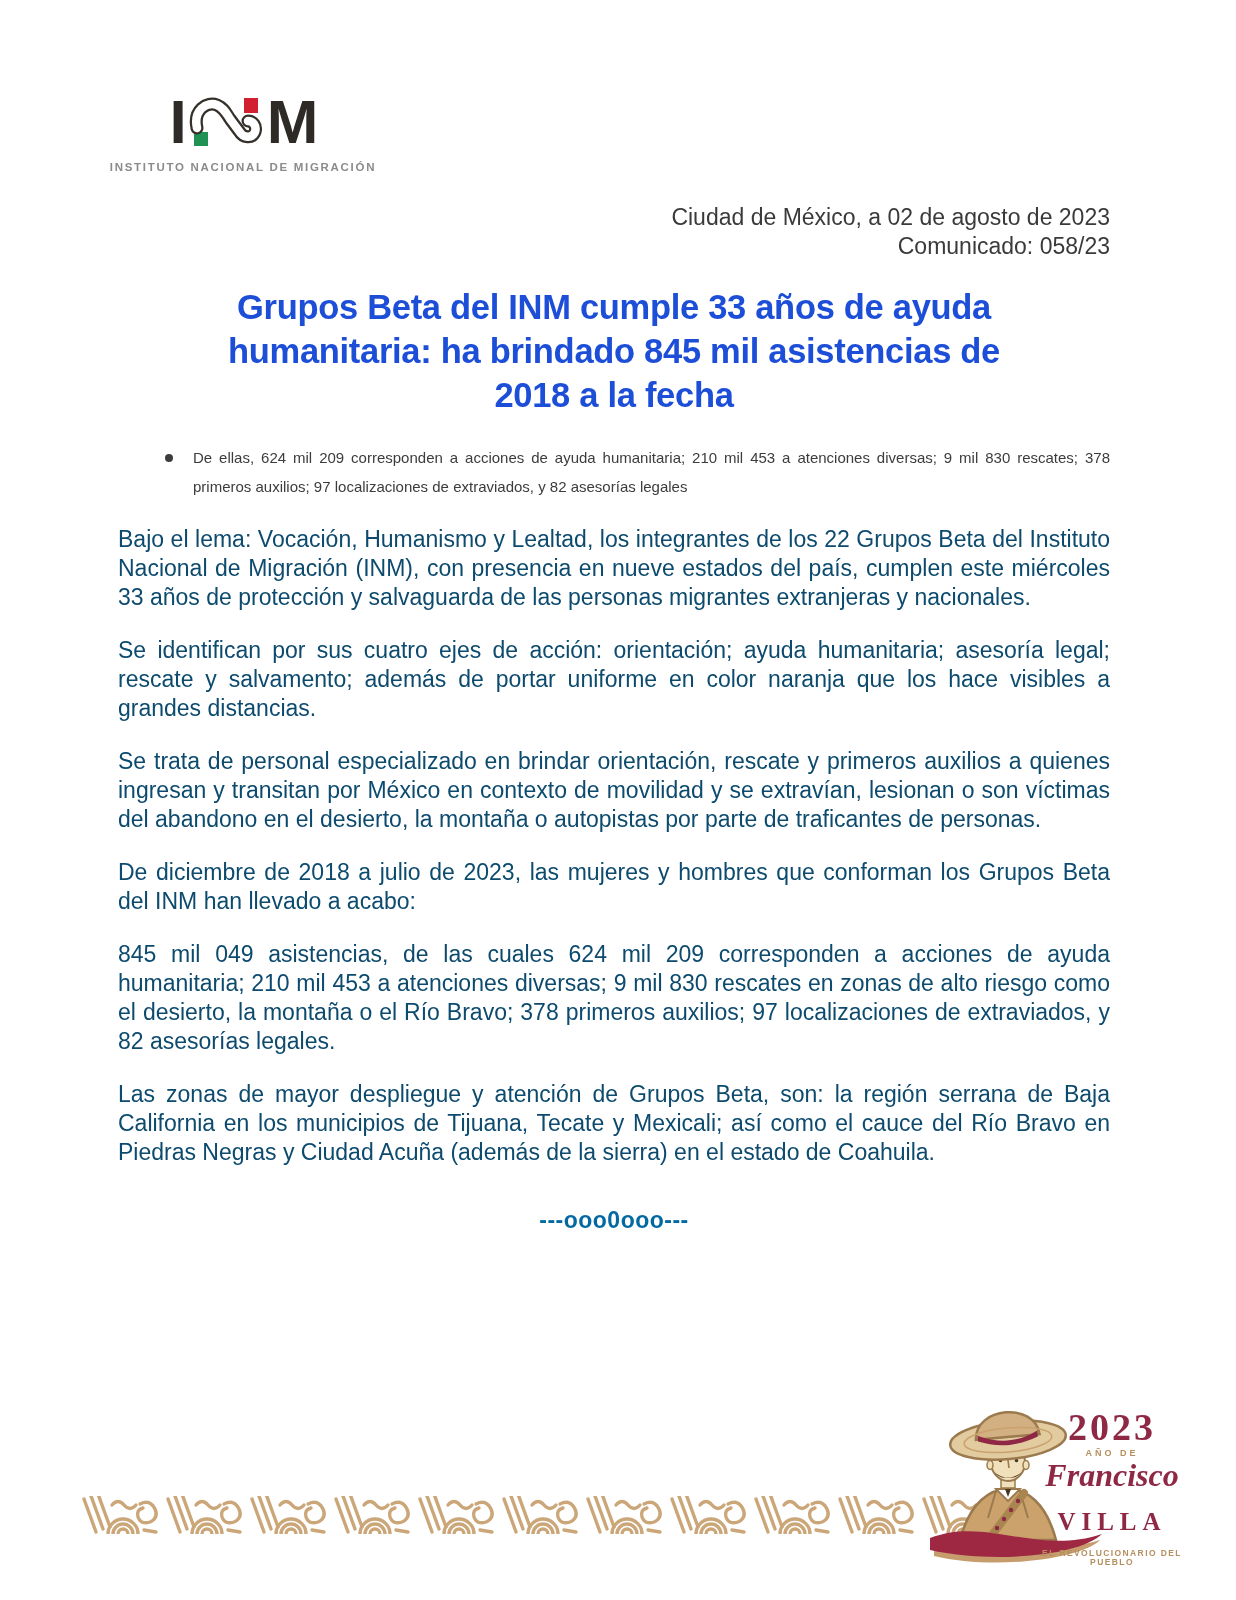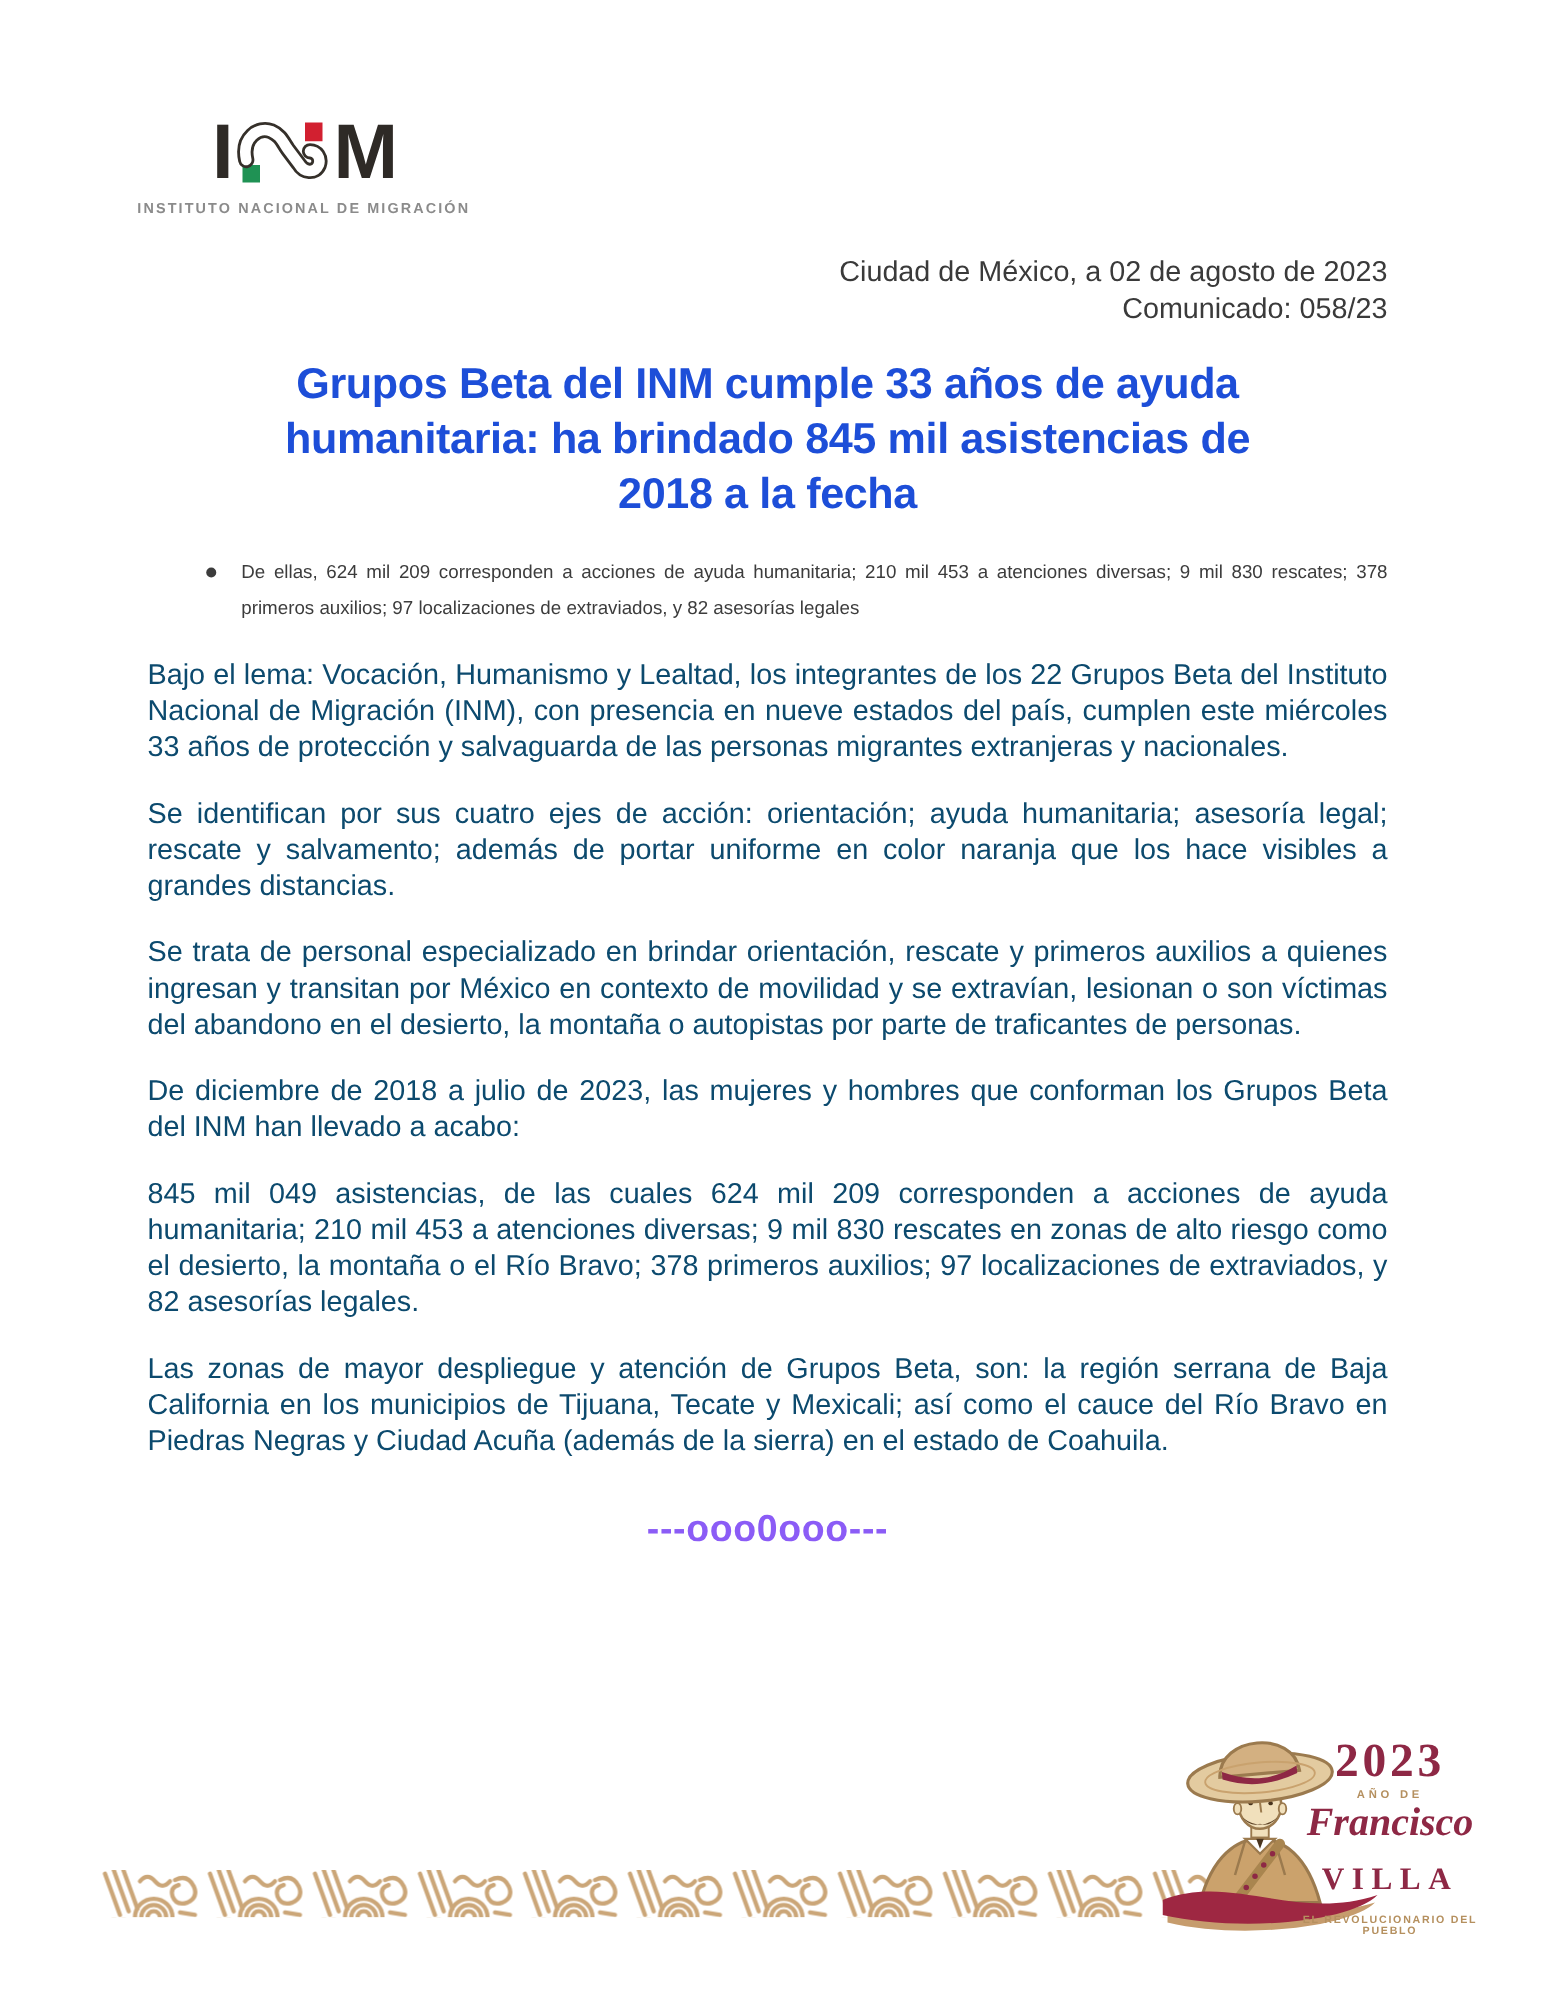--- a/index.html
+++ b/index.html
@@ -61,26 +61,26 @@
 
   
   p.body{
     margin:24px 0 0;
     font-size:23px;line-height:29px;
     text-align:justify;color:#0c4a6e;
   }
   .separator{
     margin-top:40px;
     text-align:center;
-    font-size:30px;font-weight:700;color:#8b5cf6;letter-spacing:.5px;
+    font-size:23px;font-weight:700;color:#0369a1;letter-spacing:.5px;
   }
 
   
   .band{position:absolute;left:78px;bottom:66px;width:930px;height:38px;}
-  .villa-art{position:absolute;right:44px;bottom:48px;width:262px;height:182px;}
+  .villa-art{position:absolute;right:44px;bottom:30px;width:262px;height:182px;}
   .villa-svg{position:absolute;left:0;top:0;}
   .villa-text{
     position:absolute;right:4px;top:20px;width:152px;
     text-align:center;color:#8e2845;line-height:1;
   }
   .vt-year{font-family:"Liberation Serif", serif;font-weight:700;font-size:38px;letter-spacing:3px;}
   .vt-label{font-size:9px;font-weight:700;letter-spacing:3px;color:#b5905f;margin-top:3px;}
   .vt-first{font-family:"Liberation Serif", serif;font-style:italic;font-weight:700;font-size:32px;margin-top:1px;}
   .vt-last{font-family:"Liberation Serif", serif;font-weight:700;font-size:25px;letter-spacing:6px;margin-top:18px;}
   .vt-tagline{font-size:8.5px;font-weight:700;letter-spacing:1.4px;color:#b5905f;margin-top:15px;}

